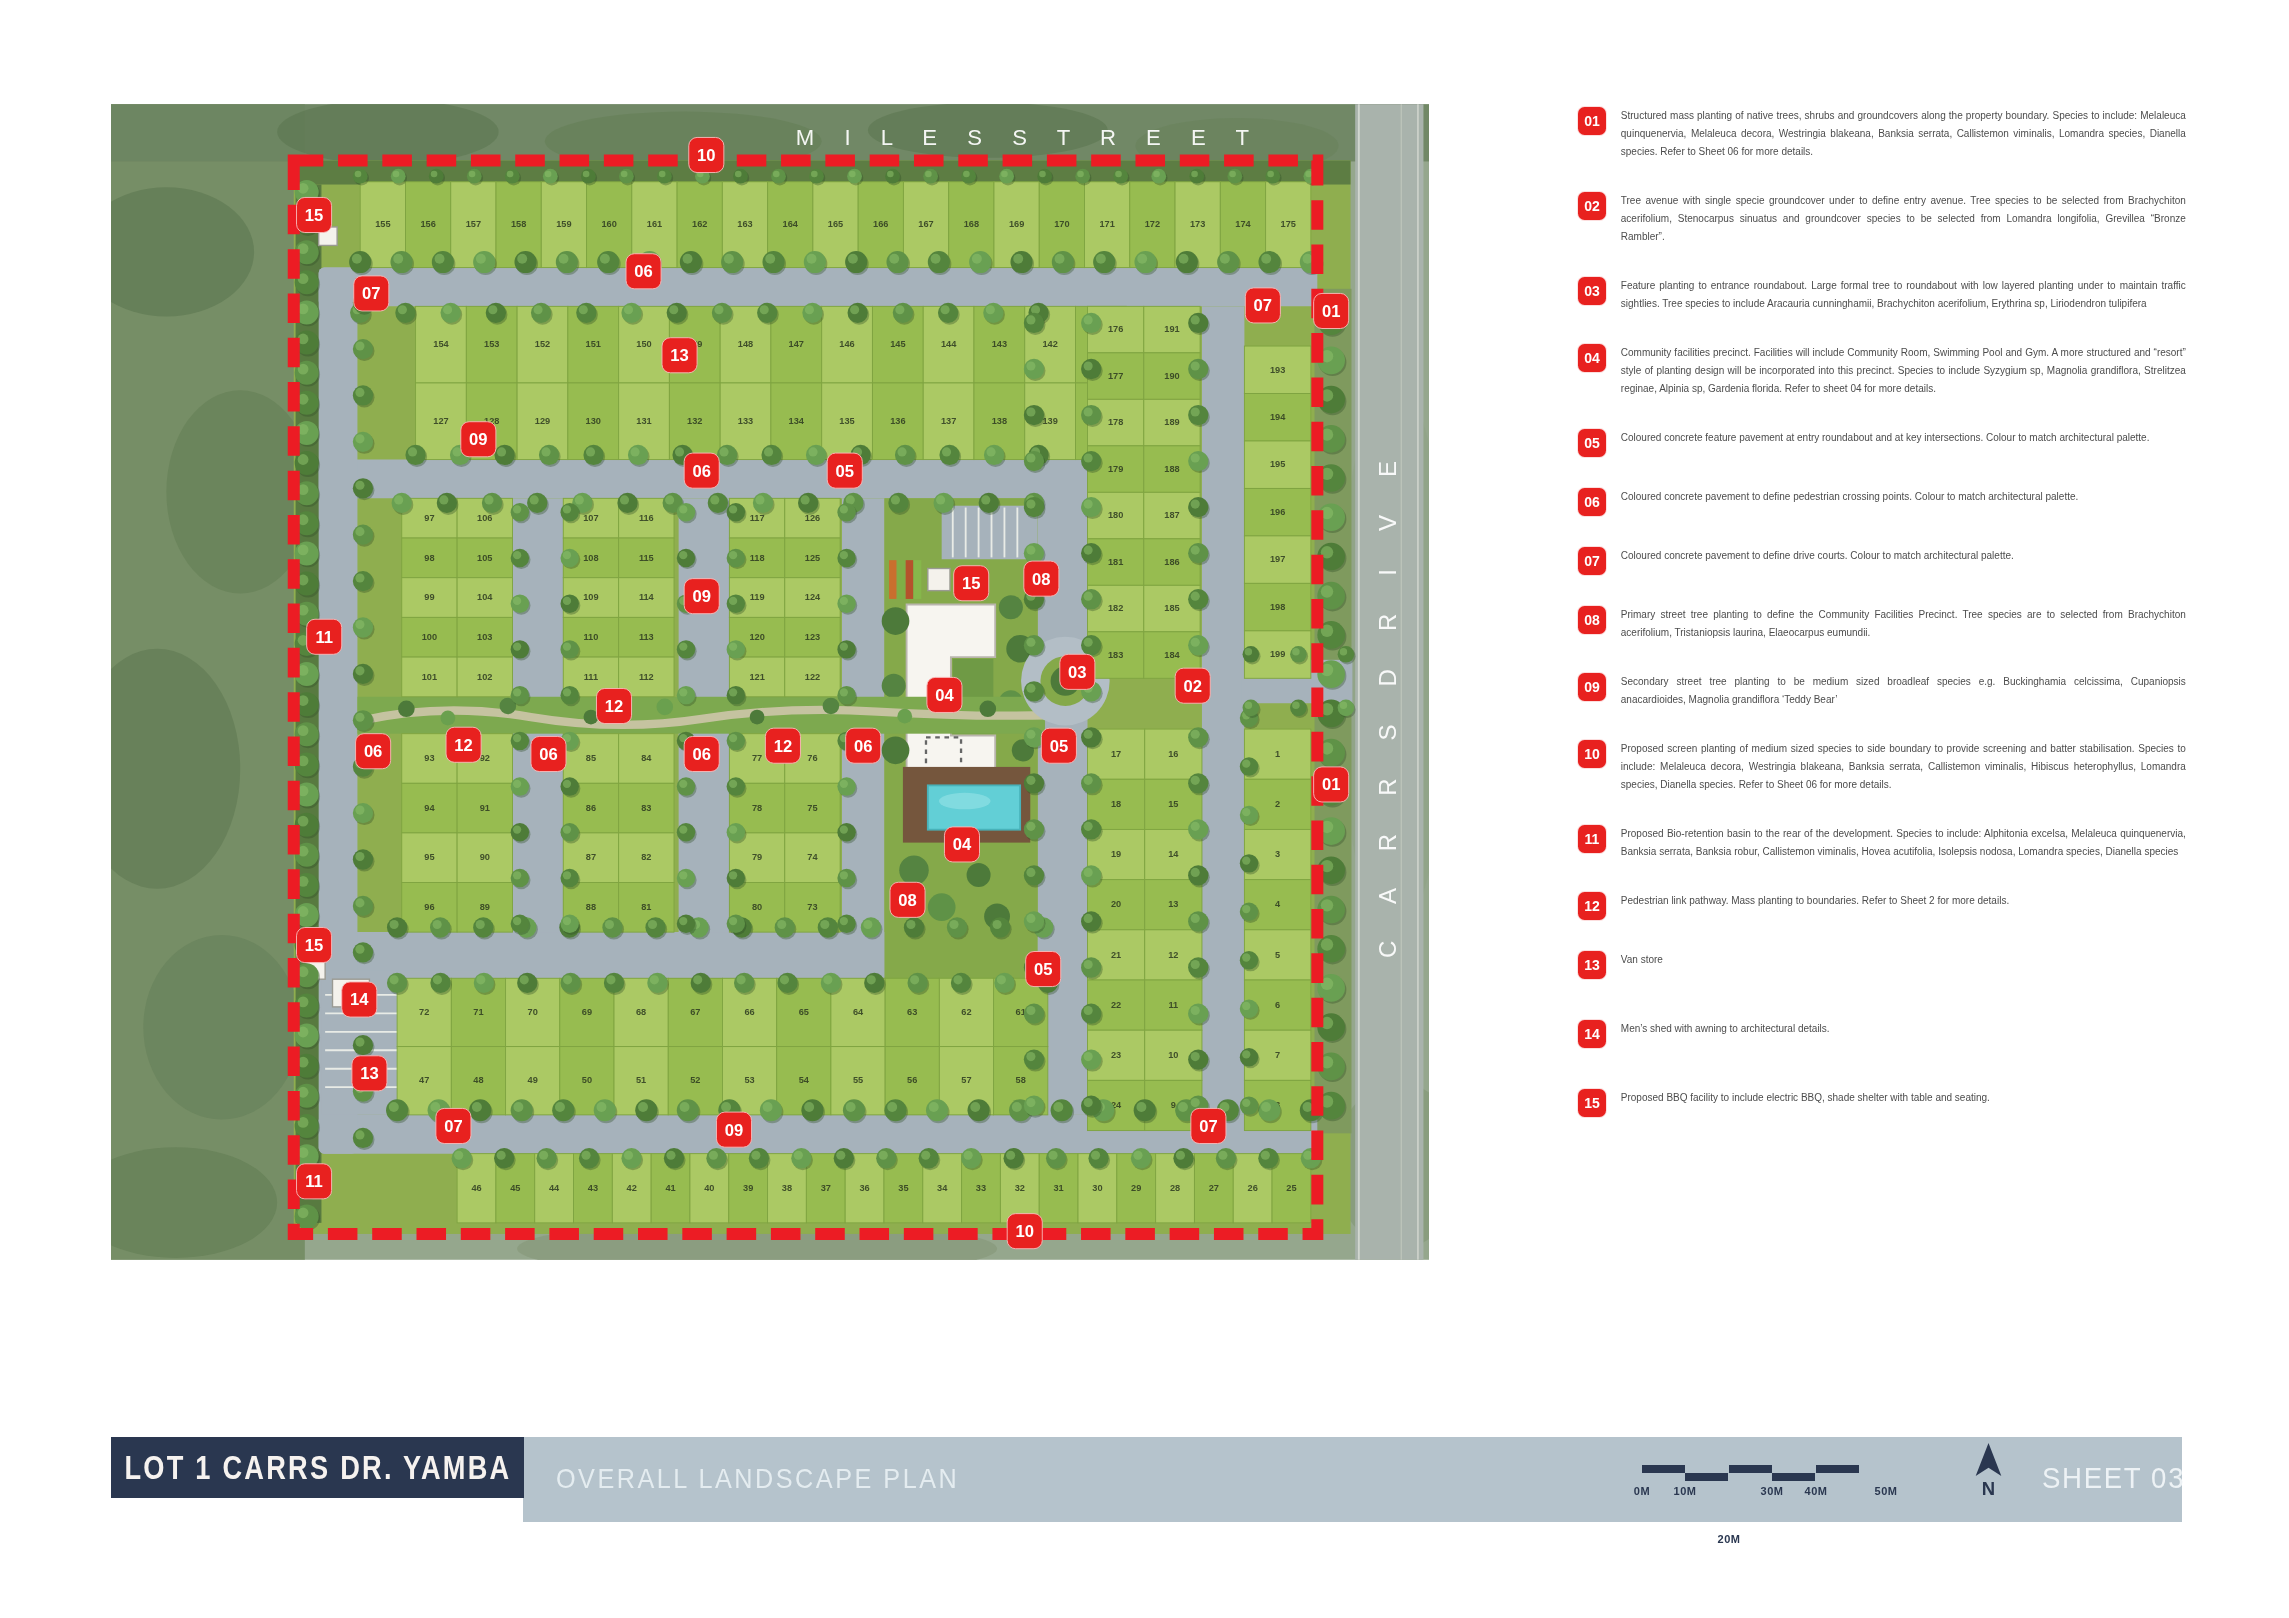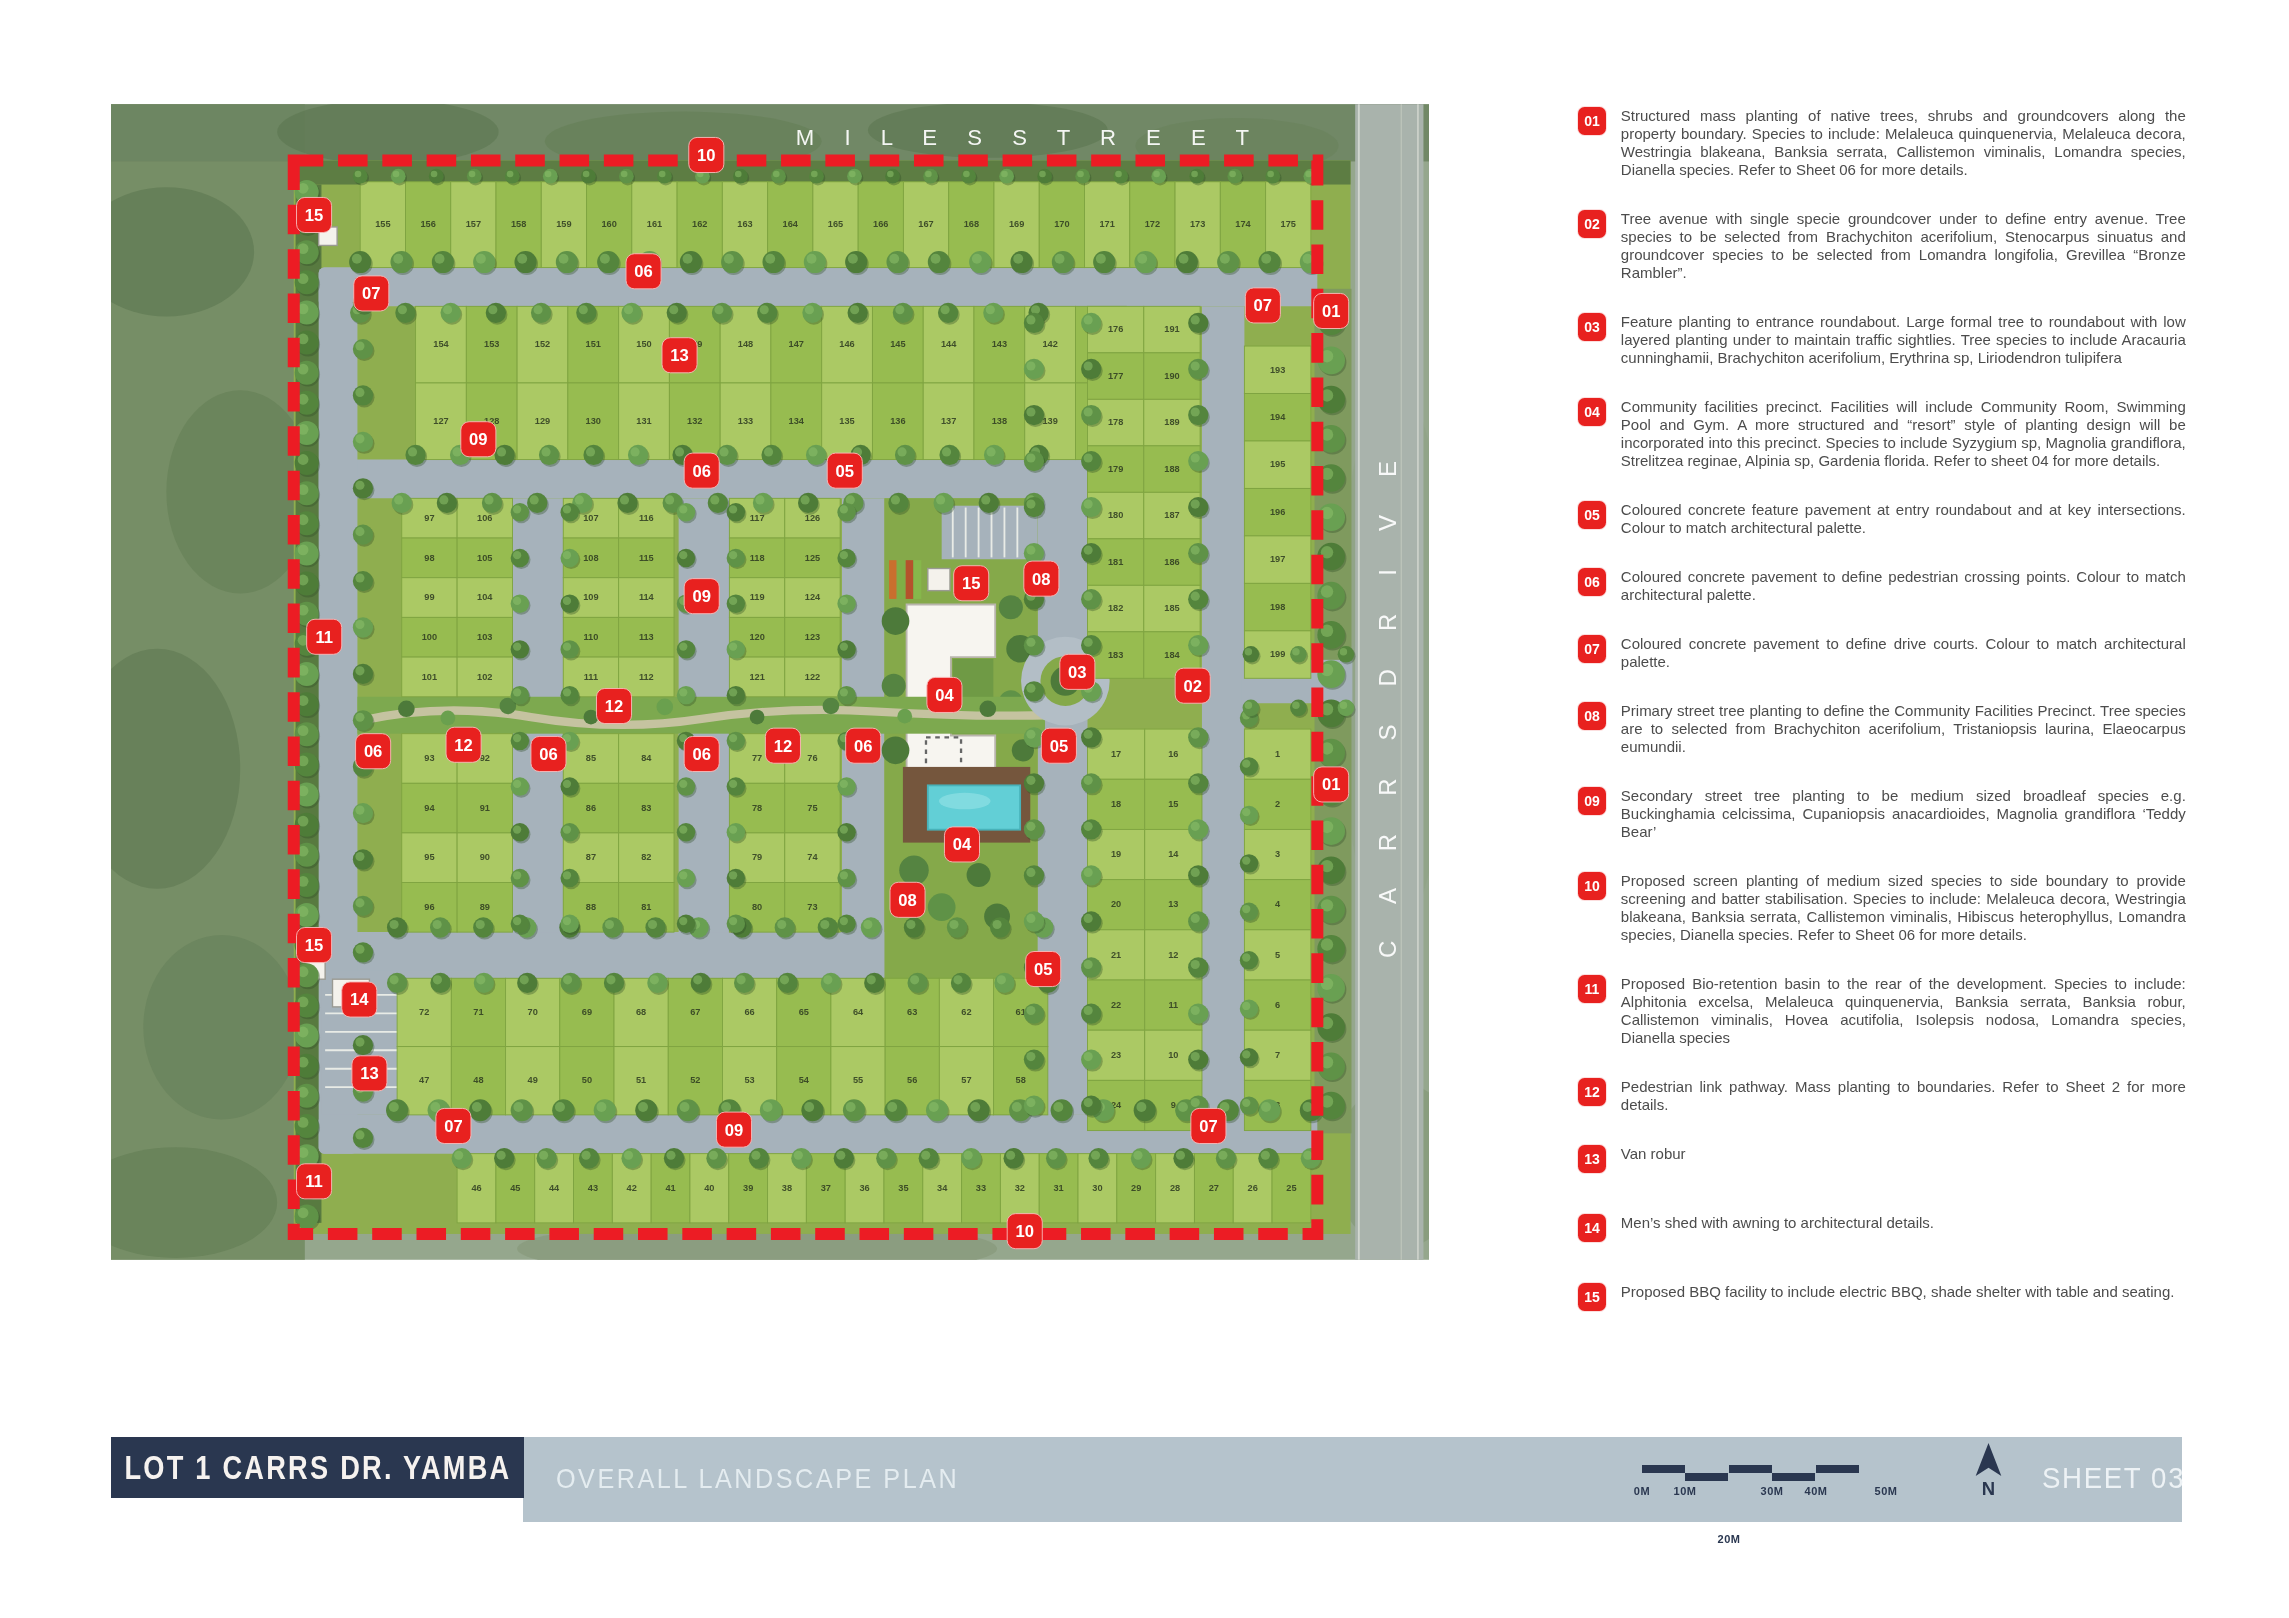--- a/index.html
+++ b/index.html
@@ -6,21 +6,21 @@
   .page{position:relative;width:2290px;height:1619px;background:#ffffff;overflow:hidden;
         font-family:"Liberation Sans",sans-serif;}
   
   #map-wrap{position:absolute;left:111px;top:104px;width:1318px;height:1156px;}
   
   #legend{position:absolute;left:1578px;top:107px;width:609px;}
   .legend-item{display:flex;align-items:flex-start;margin-bottom:31px;}
   .legend-badge{flex:0 0 auto;width:28px;height:28px;border-radius:6.5px;background:#e8211f;
     color:#ffffff;font-weight:bold;font-size:14px;line-height:28px;text-align:center;
     margin-right:14.8px;box-shadow:0 0 0 0.9px rgba(232,33,31,.15);}
-  .legend-text{font-size:15px;line-height:18px;color:#4c4c4c;text-align:justify;width:565px;}
+  .legend-text{font-size:10px;line-height:18px;color:#4c4c4c;text-align:justify;width:565px;}
   .legend-item.short{margin-bottom:41px;}
   
   .footer-bar{position:absolute;left:523px;top:1437px;width:1659px;height:85px;background:#b5c3cc;}
   .footer-title-box{position:absolute;left:111px;top:1437px;width:413px;height:61px;background:#2a3750;
      display:flex;align-items:center;justify-content:center;}
   .footer-project{color:#f6f2ef;font-size:34px;font-weight:bold;letter-spacing:2.8px;
      transform:scaleX(.8);white-space:nowrap;}
   .footer-plan-title{position:absolute;left:556px;top:1463px;color:rgba(236,243,246,.85);
      font-size:28px;letter-spacing:2.8px;transform:scaleX(.9);transform-origin:left;white-space:nowrap;}
   .sheet-label{position:absolute;left:2042px;top:1461px;color:#edf2f5;font-size:30px;
@@ -2602,21 +2602,21 @@
       <div class="legend-item">
         <div class="legend-badge">11</div>
         <div class="legend-text">Proposed Bio-retention basin to the rear of the development. Species to include: Alphitonia excelsa, Melaleuca quinquenervia, Banksia serrata, Banksia robur, Callistemon viminalis, Hovea acutifolia, Isolepsis nodosa, Lomandra species, Dianella species</div>
       </div>
       <div class="legend-item">
         <div class="legend-badge">12</div>
         <div class="legend-text">Pedestrian link pathway. Mass planting to boundaries. Refer to Sheet 2 for more details.</div>
       </div>
       <div class="legend-item short">
         <div class="legend-badge">13</div>
-        <div class="legend-text">Van robur</div>
+        <div class="legend-text">Van store</div>
       </div>
       <div class="legend-item short">
         <div class="legend-badge">14</div>
         <div class="legend-text">Men’s shed with awning to architectural details.</div>
       </div>
       <div class="legend-item">
         <div class="legend-badge">15</div>
         <div class="legend-text">Proposed BBQ facility to include electric BBQ, shade shelter with table and seating.</div>
       </div>
     </div>

